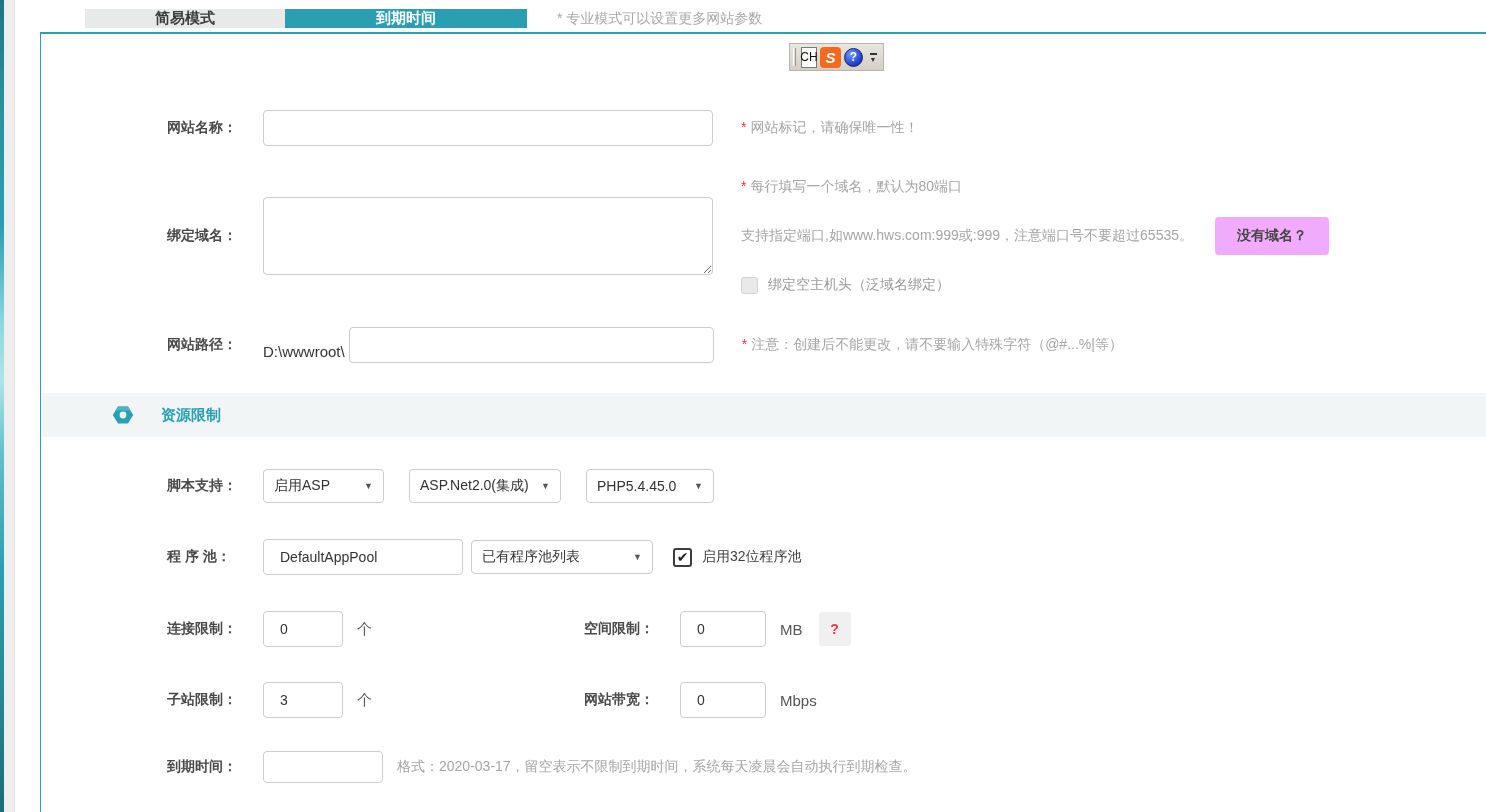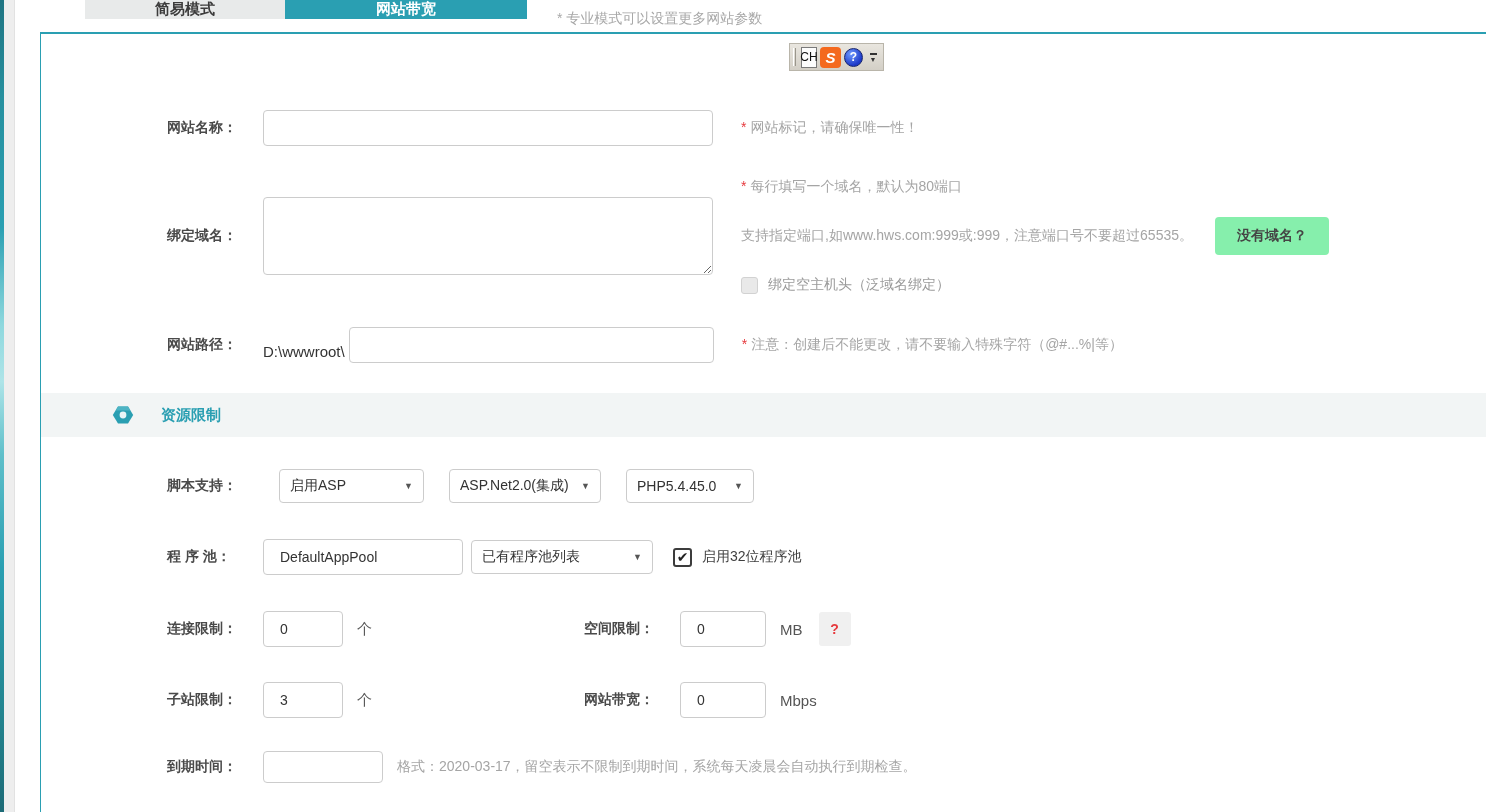--- a/index.html
+++ b/index.html
@@ -8,21 +8,21 @@
 
   
   .left-strip { position: absolute; left: 0; top: 0; width: 4px; height: 812px;
     background: linear-gradient(180deg,#1f7482 0%,#27909f 12%,#2a9fb2 28%,#8ed8de 40%,
       #aee4e8 47%,#5fbfca 56%,#2a9fb2 70%,#23848f 88%,#1d6b77 100%); }
   .left-gutter { position: absolute; left: 4px; top: 0; width: 11px; height: 812px;
     background: #eeeeee; border-right: 1px solid #e2e2e2; }
 
   
   .tabs { position: absolute; left: 85px; top: 0; height: 37px; display: flex;
-    align-items: flex-start; z-index: 3; }
+    align-items: center; z-index: 3; }
   .tab { display: flex; align-items: center; justify-content: center;
     font-size: 15px; font-weight: bold; cursor: pointer; }
   .tab-inactive { width: 200px; background: #e8eaea; color: #3c3c3c; }
   .tab-active { width: 242px; background: #2a9fb2; color: #ffffff; }
   .tab-note { margin-left: 30px; align-self: center; color: #a8a8a8; font-size: 14px; white-space: nowrap; }
 
   
   .panel { position: absolute; left: 40px; top: 32px; width: 1446px; height: 780px;
     background: #fff; border-top: 2px solid #2a9fb2; border-left: 1px solid #2a9fb2; }
 
@@ -58,38 +58,38 @@
   .note { font-size: 14px; color: #a5a5a5; white-space: nowrap; }
   .star { color: #e6393d; margin-right: 4px; }
   .unit { font-size: 15px; color: #555; margin-left: 14px; }
 
   .w-name { width: 450px; }
   .domain-ta { width: 450px; height: 78px; border: 1px solid #ccc; border-radius: 4px;
     font-size: 14px; color: #333; padding: 6px 10px; resize: both; outline: none;
     font-family: "Liberation Sans", "DejaVu Sans", sans-serif; }
   .note-col { margin-left: 28px; display: flex; flex-direction: column; gap: 21px; }
   .note-line2 { display: flex; align-items: center; }
-  .btn-gray { background: #86efac; border: none; border-radius: 4px; height: 38px; padding: 0 22px;
+  .btn-gray { background: #f0abfc; border: none; border-radius: 4px; height: 38px; padding: 0 22px;
     font-size: 14px; font-weight: bold; color: #454545; margin-left: 22px; cursor: pointer; white-space: nowrap; }
   .cb { width: 17px; height: 17px; background: #e9e9e9; border: 1px solid #d2d2d2; border-radius: 3px;
     flex-shrink: 0; cursor: pointer; }
   .cb-line { display: flex; align-items: center; }
   .cb-label { margin-left: 10px; font-size: 14px; color: #9a9a9a; }
   .cb-checked { width: 19px; height: 19px; background: #fff; border: 2px solid #3c3c3c; border-radius: 3px;
     display: flex; align-items: center; justify-content: center; cursor: pointer; }
   .cb-checked::before { content: "✔"; font-size: 14px; color: #222; font-weight: bold; line-height: 1; }
 
   .path-prefix { font-size: 15px; color: #333; margin-right: 4px; white-space: nowrap; margin-top: 12px; }
   .w-path { width: 365px; }
 
   .selectbox { height: 34px; border: 1px solid #ccc; border-radius: 4px; background: #fff;
     display: flex; align-items: center; justify-content: space-between; padding: 0 10px;
     font-size: 14px; color: #333; cursor: pointer; }
   .sel-arrow { font-size: 9px; color: #555; margin-left: 10px; }
-  .s1 { width: 145px; margin-right: 25px; margin-left: 16px; }
+  .s1 { width: 121px; margin-right: 25px; }
   .s2 { width: 152px; margin-right: 25px; }
   .s3 { width: 128px; }
 
   .w-pool { width: 200px; margin-right: 8px; }
   .s-pool { width: 182px; margin-right: 20px; }
   .pool-cb-label { margin-left: 10px; font-size: 14px; color: #3f3f3f; }
 
   .cell-first { width: 321px; display: flex; align-items: center; }
   .w-small { width: 80px; }
   .w-small2 { width: 86px; }
@@ -102,21 +102,21 @@
   .mt-33 { margin-top: 33px; } .mt-35 { margin-top: 35px; } .mt-36 { margin-top: 36px; }
 </style>
 </head>
 <body>
 
 <div class="left-strip"></div>
 <div class="left-gutter"></div>
 
 <div class="tabs">
   <div class="tab tab-inactive">简易模式</div>
-  <div class="tab tab-active">网站带宽</div>
+  <div class="tab tab-active">到期时间</div>
   <div class="tab-note">* 专业模式可以设置更多网站参数</div>
 </div>
 
 <div class="panel">
 
   <div class="toolbar-row">
     <div class="langbar">
       <span class="grip"></span>
       <span class="lang-ch">CH</span>
       <span class="lang-sogou">S</span>

